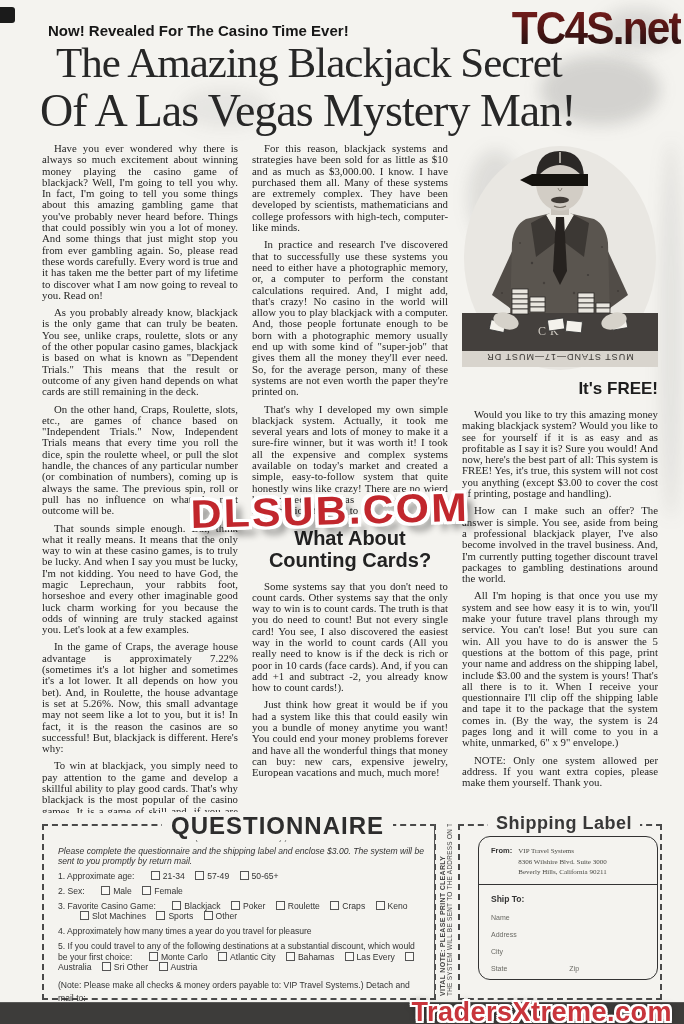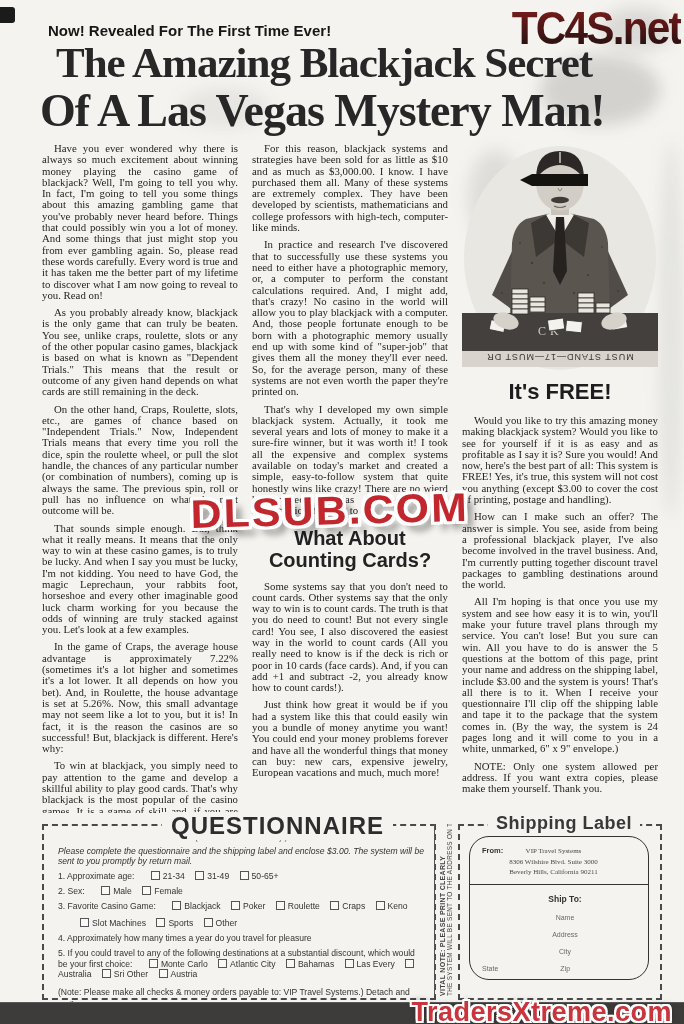--- a/index.html
+++ b/index.html
@@ -6,30 +6,30 @@
   .page{position:relative;width:684px;height:1024px;background:#f4f3ef;overflow:hidden;
         font-family:"Liberation Serif","DejaVu Serif",serif;color:#1e1e1e;}
   .smudge{position:absolute;border-radius:50%;filter:blur(8px);pointer-events:none;}
   .corner-mark{position:absolute;left:0;top:7px;width:15px;height:16px;background:#1b1b1b;border-radius:0 3px 3px 0;}
   .kicker{position:absolute;left:48px;top:22px;font-family:"Liberation Sans",sans-serif;
           font-weight:bold;font-size:15px;color:#171717;}
   .wm-tc4s{position:absolute;right:3px;top:0px;font-family:"Liberation Sans",sans-serif;
            font-weight:bold;font-size:47px;letter-spacing:-2px;transform:scaleX(.9);transform-origin:right top;
            background:linear-gradient(180deg,#8d2322 0%,#5c1716 40%,#141010 100%);
            -webkit-background-clip:text;background-clip:text;color:transparent;}
-  .headline{position:absolute;left:40px;width:620px;font-weight:bold;color:#272727;line-height:1;}
+  .headline{position:absolute;left:40px;width:620px;font-weight:normal;color:#272727;line-height:1;}
   .hl1{top:41px;font-size:43px;letter-spacing:-1px;text-align:left;padding-left:16px;}
   .hl2{top:88px;font-size:46px;letter-spacing:-1px;}
   .cols{position:absolute;left:42px;top:143px;width:616px;height:670px;display:flex;gap:14px;}
   .col{width:196px;height:670px;overflow:hidden;}
   .col p{margin:0 0 6px 0;font-size:10.8px;line-height:11.3px;text-align:justify;text-indent:12px;color:#242424;}
   .subhead{font-family:Liberation Sans, sans-serif;font-weight:bold;font-size:20px;line-height:1.1;
            text-align:center;margin:10px 0 10px 0;color:#222;}
   .pic{width:196px;height:232px;position:relative;}
-  .free-head{font-family:"Liberation Sans",sans-serif;font-weight:bold;font-size:22px;text-align:center;
+  .free-head{font-family:"Liberation Sans",sans-serif;font-weight:bold;font-size:17px;text-align:right;
              margin:4px 0 10px 0;color:#1d1d1d;}
   .wm-dlsub{position:absolute;left:190px;top:492px;font-family:"Liberation Sans",sans-serif;font-weight:bold;
             font-size:40px;letter-spacing:2px;color:#c1272d;transform:rotate(-1.5deg) scaleX(1.07);transform-origin:left top;
             text-shadow:3px 3px 0 #fff,-3px -3px 0 #fff,3px -3px 0 #fff,-3px 3px 0 #fff,3px 0 0 #fff,-3px 0 0 #fff,
                         0 3px 0 #fff,0 -3px 0 #fff,7px 8px 7px rgba(0,0,0,.45);}
   
   .qbox{position:absolute;left:42px;top:824px;width:390px;height:172px;border:2px dashed #4a4a4a;
         font-family:"Liberation Sans",sans-serif;color:#333;}
   .qtitle{position:absolute;top:-14px;left:118px;background:#f4f3ef;padding:0 9px;font-size:24px;
           font-weight:bold;letter-spacing:1px;color:#2d2d2d;}
@@ -43,21 +43,21 @@
   .qnote{margin-top:6px;line-height:1.5;}
   .vnote{position:absolute;left:434px;top:824px;width:22px;height:172px;border-left:1.5px solid #555;
          display:flex;justify-content:center;overflow:hidden;}
   .vnote span{writing-mode:vertical-rl;transform:rotate(180deg);font-family:"Liberation Sans",sans-serif;
               font-size:6.4px;letter-spacing:.3px;color:#444;white-space:nowrap;}
   .vnote .strong{font-weight:bold;font-size:7px;}
   .sbox{position:absolute;left:458px;top:824px;width:200px;height:172px;border:2px dashed #4a4a4a;
         font-family:"Liberation Sans",sans-serif;color:#333;}
   .stitle{position:absolute;top:-13px;left:28px;background:#f4f3ef;padding:0 8px;font-size:18px;
           font-weight:bold;color:#383838;letter-spacing:.5px;}
-  .slabel{margin:10px 9px;width:178px;height:142px;border:1.5px solid #333;border-radius:20px;overflow:hidden;text-align:center;}
+  .slabel{margin:10px 18px;width:178px;height:142px;border:1.5px solid #333;border-radius:12px;overflow:hidden;}
   .sfrom{display:flex;padding:9px 6px 6px 12px;border-bottom:1.5px solid #333;}
   .sfrom .fl{font-weight:bold;font-size:7.5px;margin-right:6px;}
   .sfrom .addr{font-family:"Liberation Serif",serif;font-size:7px;color:#4a4a44;line-height:1.5;}
   .shipto{font-weight:bold;font-size:8.5px;margin:9px 0 8px 12px;}
   .sfield{font-size:7px;color:#6a6a64;margin:10px 0 0 12px;}
   .staterow{display:flex;}
   .staterow .zip{margin-left:62px;}
   .bottom-bar{position:absolute;left:0;right:0;bottom:0;height:21px;background:#3d3c3a;
               border-top:1px solid #5a5a58;}
   .wm-traders{position:absolute;right:12px;bottom:-4px;font-family:"Liberation Sans",sans-serif;
@@ -70,21 +70,21 @@
 
 <div class="page">
 
   <div class="corner-mark"></div>
   <div class="smudge" style="left:540px;top:55px;width:120px;height:70px;background:rgba(80,80,80,.20);"></div>
   <div class="smudge" style="left:600px;top:8px;width:75px;height:42px;background:rgba(80,80,80,.16);"></div>
   <div class="smudge" style="left:468px;top:150px;width:55px;height:95px;background:rgba(80,80,80,.13);"></div>
   <div class="smudge" style="left:180px;top:88px;width:90px;height:40px;background:rgba(80,80,80,.08);"></div>
   <div class="smudge" style="left:660px;top:140px;width:22px;height:380px;background:rgba(80,80,80,.10);"></div>
 
-  <div class="kicker">Now! Revealed For The First Time Ever!</div>
+  <div class="kicker">Now! Revealed For The Casino Time Ever!</div>
   <div class="wm-tc4s">TC4S.net</div>
   <div class="headline hl1">The Amazing Blackjack Secret</div>
   <div class="headline hl2">Of A Las Vegas Mystery Man!</div>
 
   <div class="cols">
     <div class="col">
       <p>Have you ever wondered why there is always so much excitement about winning money playing the casino game of blackjack? Well, I'm going to tell you why. In fact, I'm going to tell you some things about this amazing gambling game that you've probably never heard before. Things that could possibly win you a lot of money. And some things that just might stop you from ever gambling again. So, please read these words carefully. Every word is true and it has taken me the better part of my lifetime to discover what I am now going to reveal to you. Read on!</p>
       <p>As you probably already know, blackjack is the only game that can truly be beaten. You see, unlike craps, roulette, slots or any of the other popular casino games, blackjack is based on what is known as "Dependent Trials." This means that the result or outcome of any given hand depends on what cards are still remaining in the deck.</p>
       <p>On the other hand, Craps, Roulette, slots, etc., are games of chance based on "Independent Trials." Now, Independent Trials means that every time you roll the dice, spin the roulette wheel, or pull the slot handle, the chances of any particular number (or combination of numbers), coming up is always the same. The previous spin, roll or pull has no influence on what the next outcome will be.</p>
       <p>That sounds simple enough. But, think what it really means. It means that the only way to win at these casino games, is to truly be lucky. And when I say you must be lucky, I'm not kidding. You need to have God, the magic Leprechaun, your rabbits foot, horseshoe and every other imaginable good luck charm working for you because the odds of winning are truly stacked against you. Let's look at a few examples.</p>
@@ -179,36 +179,36 @@
   <div class="wm-dlsub">DLSUB.COM</div>
 
   <div class="qbox">
     <div class="qtitle">QUESTIONNAIRE</div>
     <div class="qinner">
       <div class="qsub">(Please fill in and mail today!)</div>
       <div class="qintro">Please complete the questionnaire and the shipping label and enclose $3.00. The system will be sent to you promptly by return mail.</div>
       <div class="qrow">
         <span class="lbl">1. Approximate age:</span>
         <span class="cb"></span><span>21-34</span>
-        <span class="cb"></span><span>31-49</span>
+        <span class="cb"></span><span>57-49</span>
         <span class="cb"></span><span>50-65+</span>
       </div>
       <div class="qrow">
         <span class="lbl">2. Sex:</span>
         <span class="cb"></span><span>Male</span>
         <span class="cb"></span><span>Female</span>
       </div>
       <div class="qrow">
         <span class="lbl">3. Favorite Casino Game:</span>
         <span class="cb"></span><span>Blackjack</span>
         <span class="cb"></span><span>Poker</span>
         <span class="cb"></span><span>Roulette</span>
         <span class="cb"></span><span>Craps</span>
         <span class="cb"></span><span>Keno</span>
-        <div style="margin-left:14px;margin-top:7px;">
+        <div style="margin-left:14px;">
           <span class="cb"></span><span>Slot Machines</span>
           <span class="cb"></span><span>Sports</span>
           <span class="cb"></span><span>Other</span>
         </div>
       </div>
       <div class="qrow">
         <span class="lbl">4. Approximately how many times a year do you travel for pleasure</span>
       </div>
       <div class="qrow">
         <span class="lbl">5. If you could travel to any of the following destinations at a substantial discount, which would be your first choice:</span>

